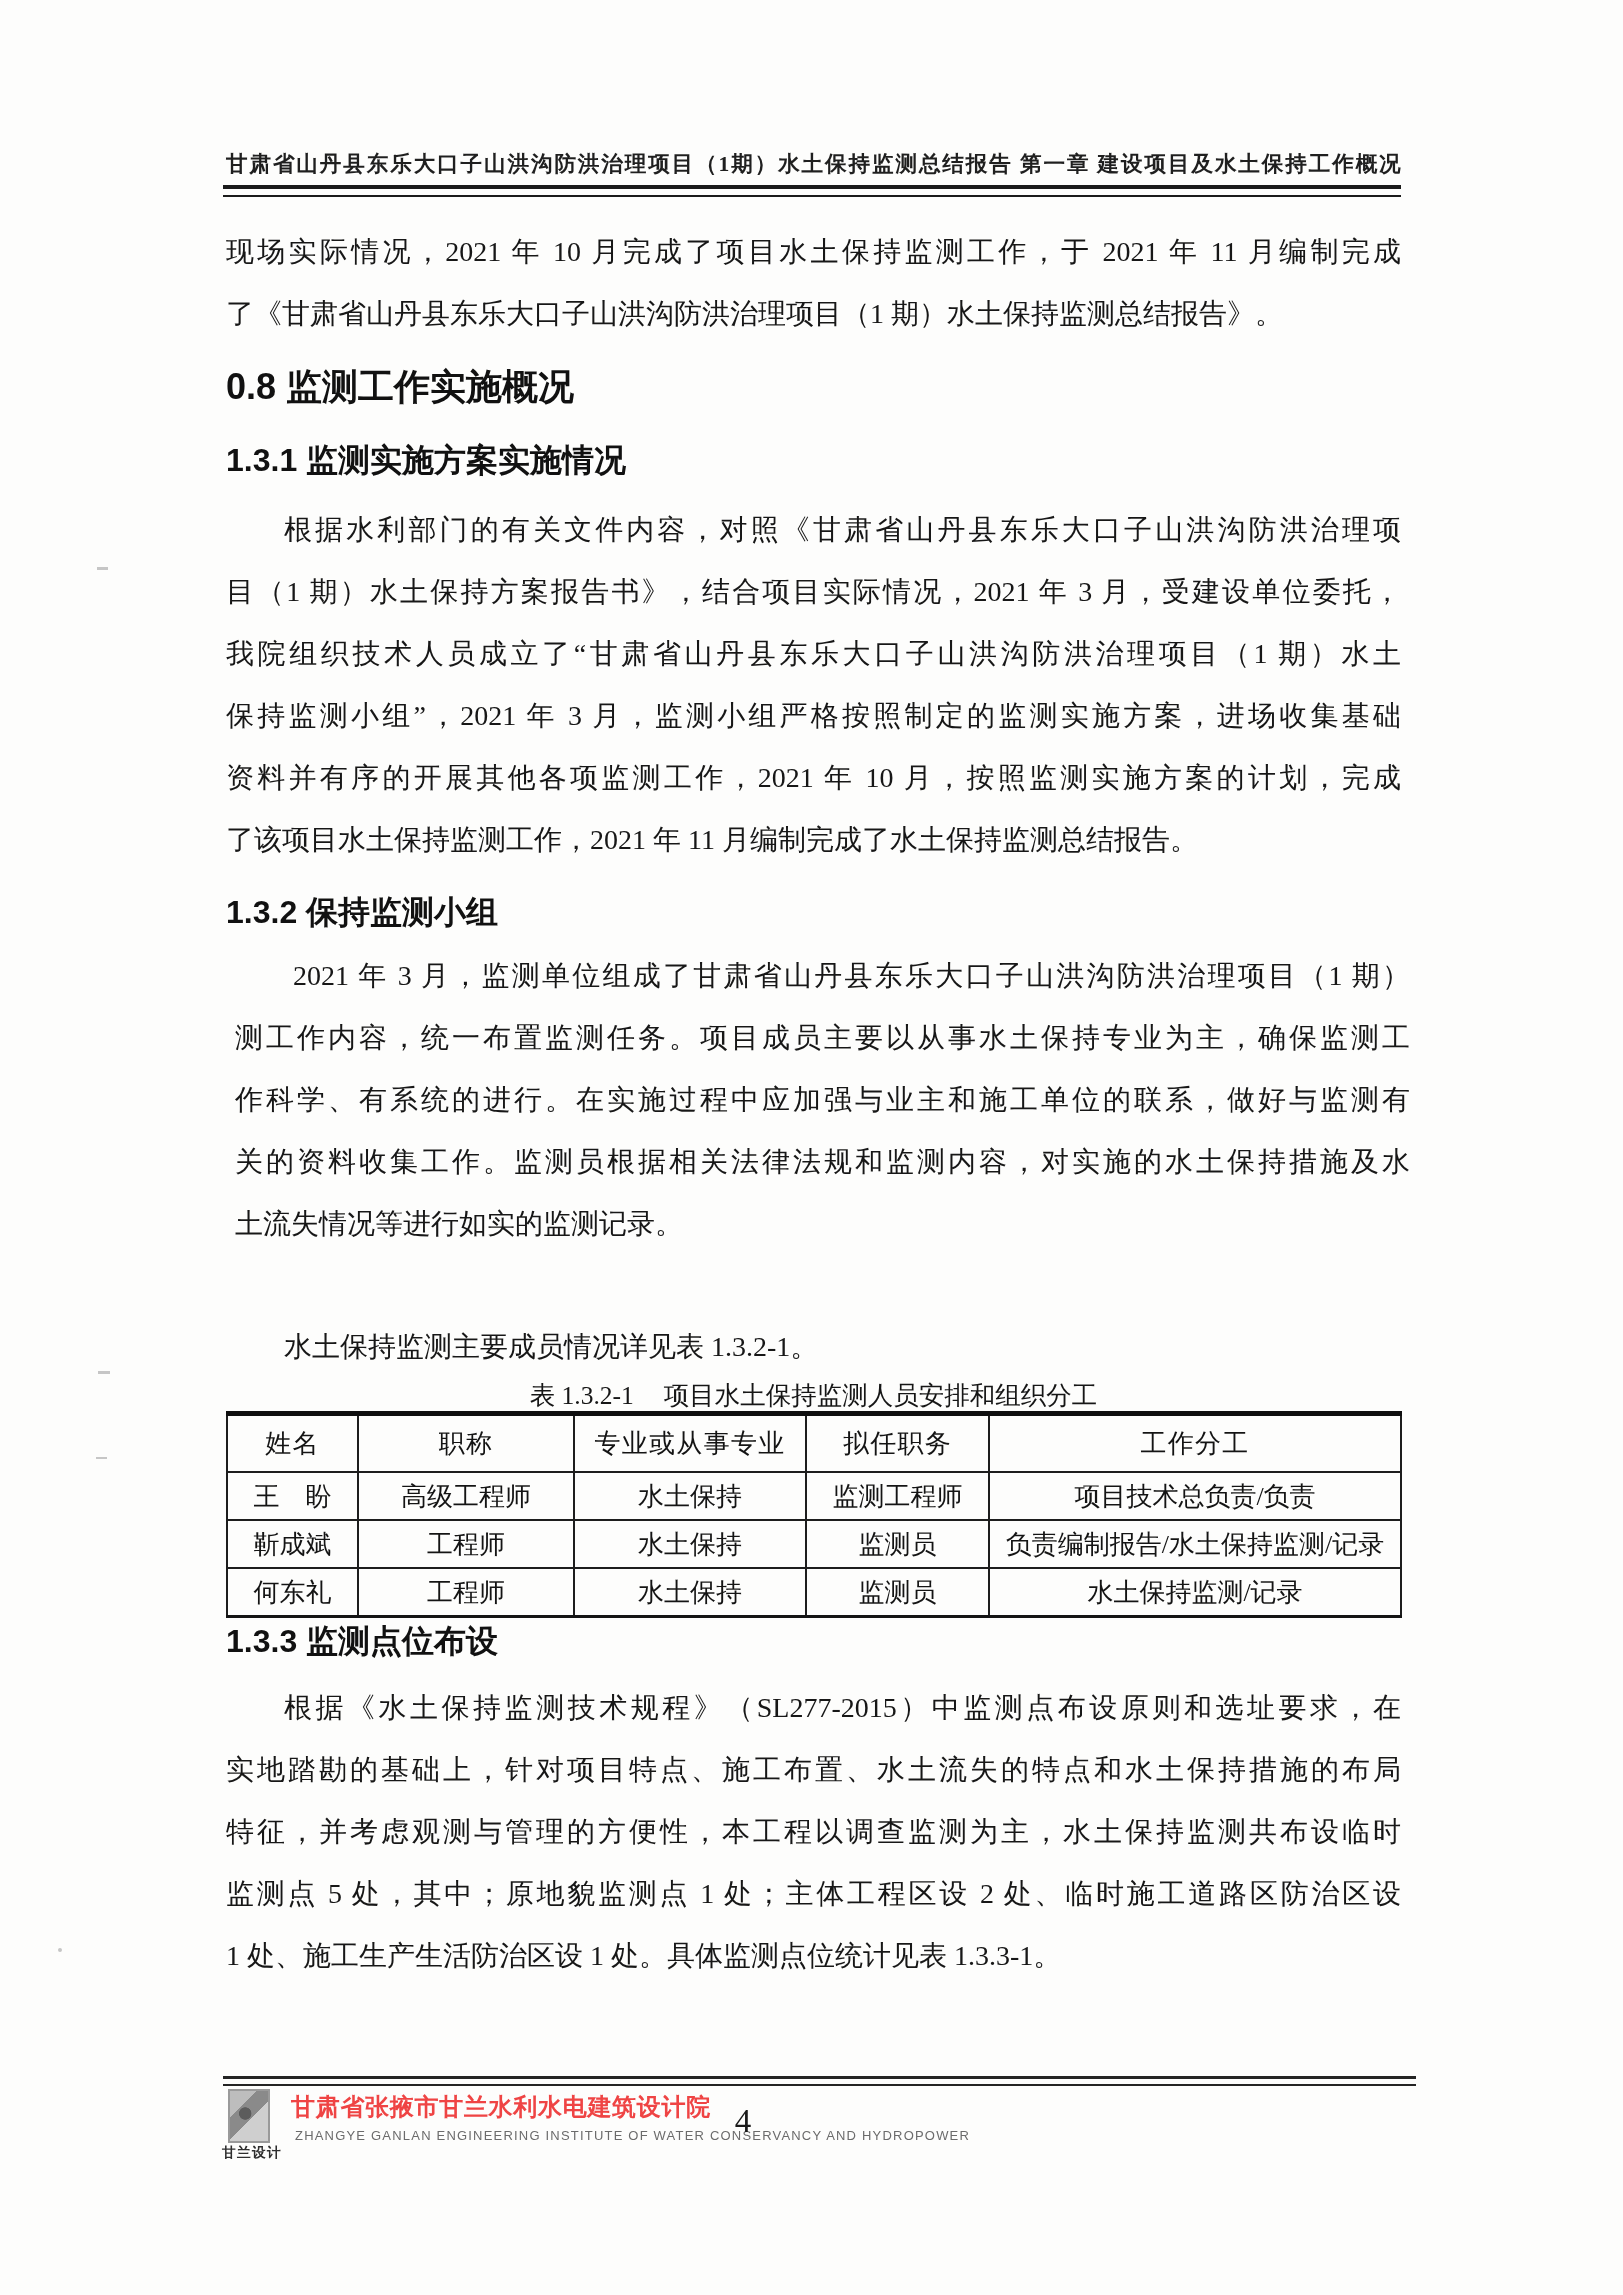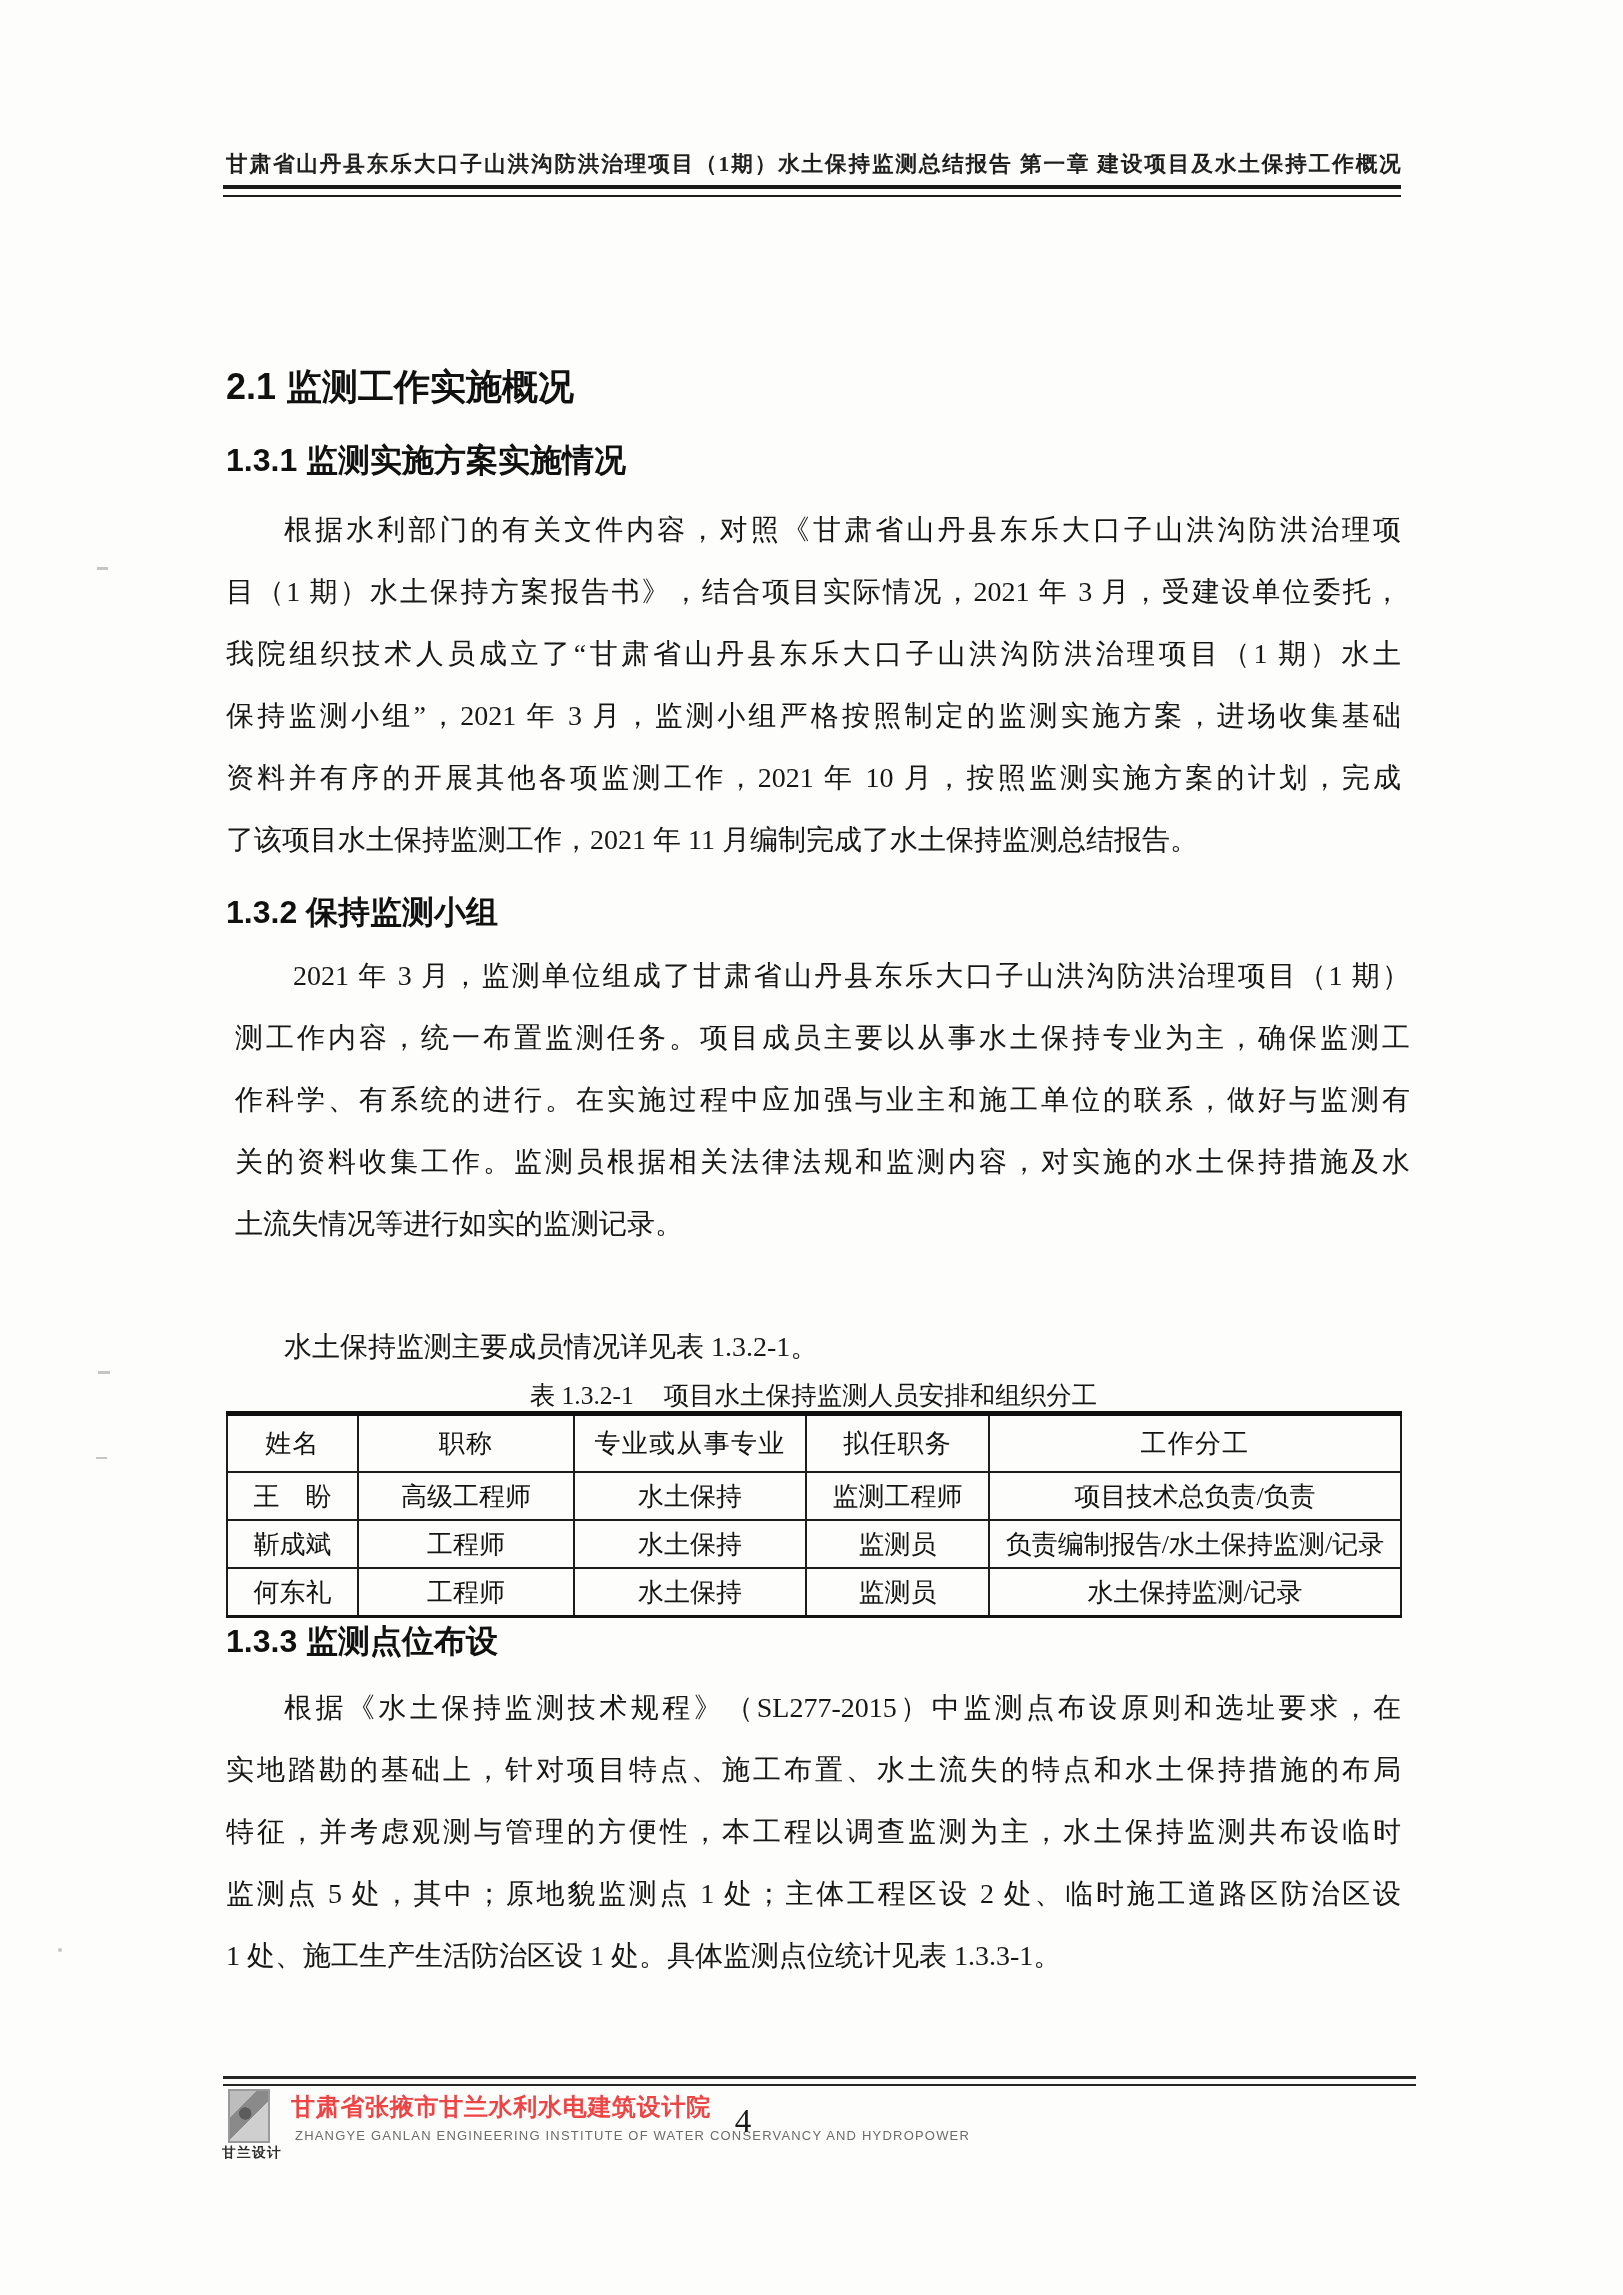--- a/index.html
+++ b/index.html
@@ -99,22 +99,26 @@
   .artifact{background:#c6c6c6;}
 </style>
 </head>
 <body>
 
 <div id="page">
 
   <div class="abs run-head">甘肃省山丹县东乐大口子山洪沟防洪治理项目（1期）水土保持监测总结报告 第一章 建设项目及水土保持工作概况</div>
   <div class="abs head-rule"></div>
 
-
-  <div class="abs h1" style="top:361px;">2.1 监测工作实施概况</div>
+  <div class="abs pblock" style="top:221px;">
+    <div class="pline jl">现场实际情况，2021 年 10 月完成了项目水土保持监测工作，于 2021 年 11 月编制完成</div>
+    <div class="pline">了《甘肃省山丹县东乐大口子山洪沟防洪治理项目（1 期）水土保持监测总结报告》。</div>
+  </div>
+
+  <div class="abs h1" style="top:361px;">0.8 监测工作实施概况</div>
 
   <div class="abs h2" style="top:437px;">1.3.1 监测实施方案实施情况</div>
   <div class="abs pblock" style="top:499px;">
     <div class="pline jl ind">根据水利部门的有关文件内容，对照《甘肃省山丹县东乐大口子山洪沟防洪治理项</div>
     <div class="pline jl">目（1 期）水土保持方案报告书》，结合项目实际情况，2021 年 3 月，受建设单位委托，</div>
     <div class="pline jl">我院组织技术人员成立了“甘肃省山丹县东乐大口子山洪沟防洪治理项目（1 期）水土</div>
     <div class="pline jl">保持监测小组”，2021 年 3 月，监测小组严格按照制定的监测实施方案，进场收集基础</div>
     <div class="pline jl">资料并有序的开展其他各项监测工作，2021 年 10 月，按照监测实施方案的计划，完成</div>
     <div class="pline">了该项目水土保持监测工作，2021 年 11 月编制完成了水土保持监测总结报告。</div>
   </div>

